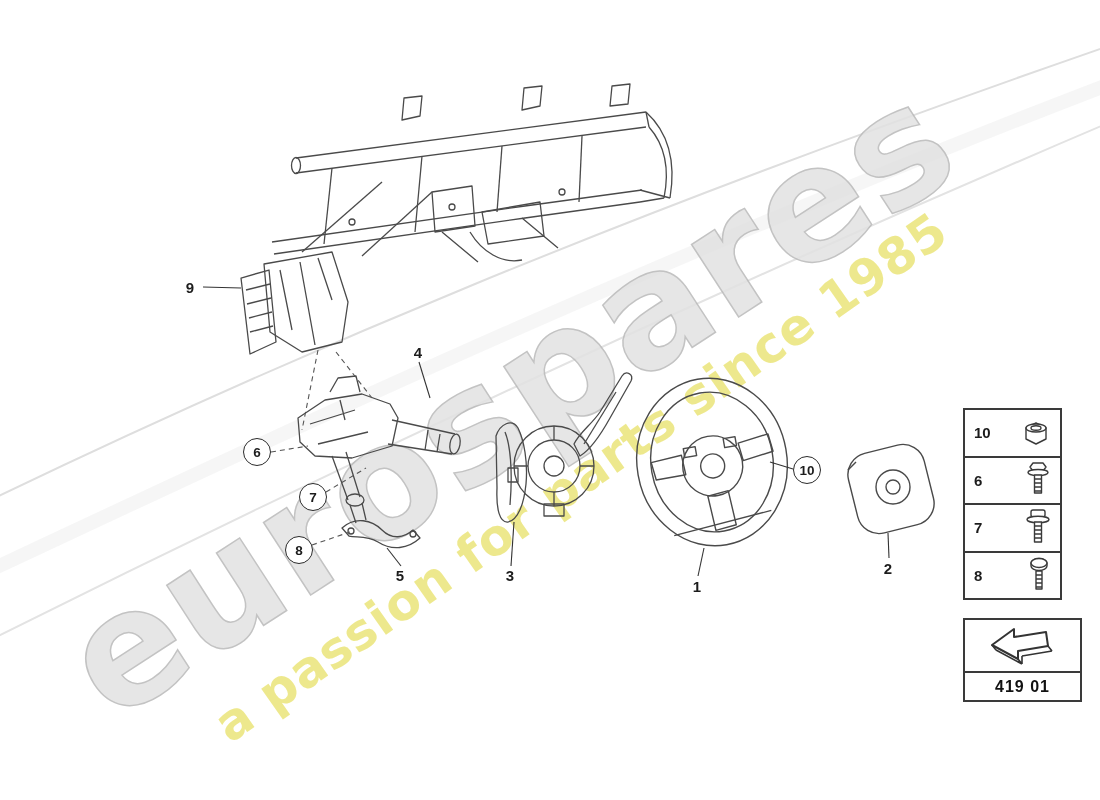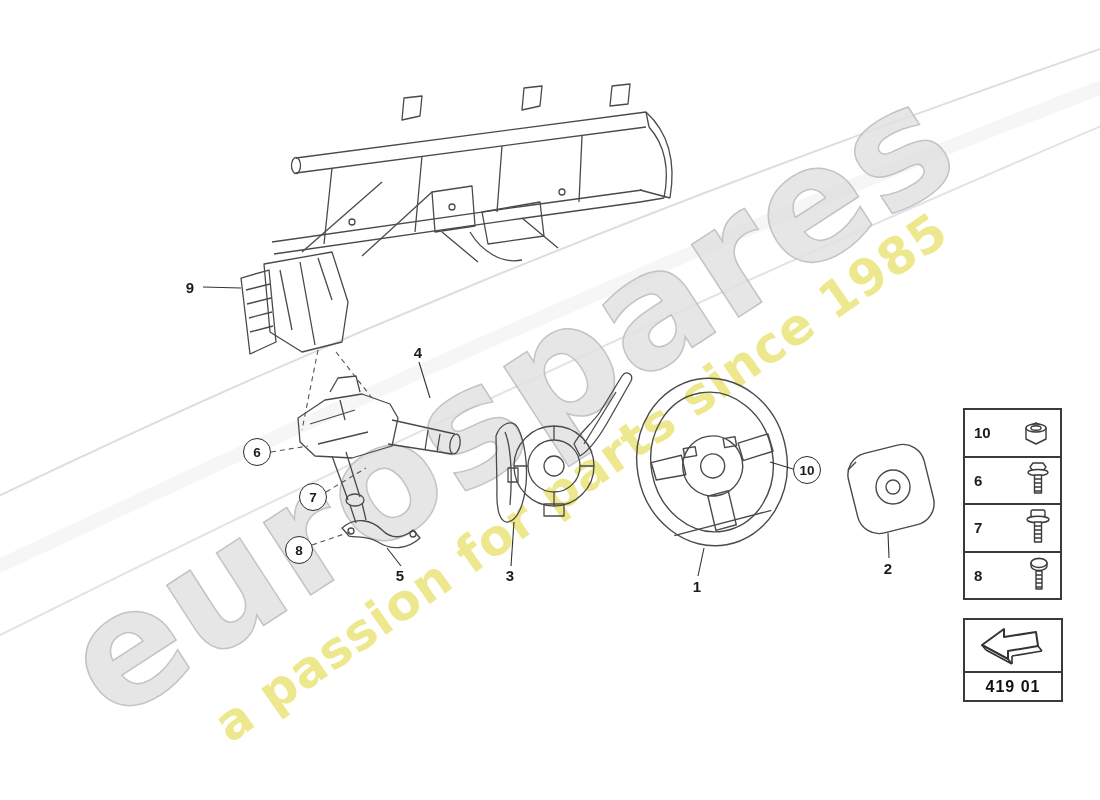--- a/index.html
+++ b/index.html
@@ -24,21 +24,21 @@
     border:2px solid #3a3a3a; background:#ffffff;
     display:flex; flex-direction:column;
   }
   .legend-row {
     flex:1; display:flex; align-items:center; justify-content:space-between;
     padding:0 9px; border-bottom:2px solid #3a3a3a;
   }
   .legend-row:last-child { border-bottom:none; }
   .legend-num { font-size:15px; font-weight:bold; color:#1c1c1c; }
   .nav-box {
-    position:absolute; left:963px; top:618px; width:100px; height:84px;
+    position:absolute; left:963px; top:618px; width:119px; height:84px;
     border:2px solid #3a3a3a; background:#ffffff;
     display:flex; flex-direction:column;
   }
   .nav-arrow { flex:1; display:flex; align-items:center; justify-content:center; }
   .nav-code {
     height:29px; border-top:2px solid #3a3a3a;
     display:flex; align-items:center; justify-content:center;
     font-size:16px; font-weight:bold; letter-spacing:1px; color:#111;
   }
 </style>

